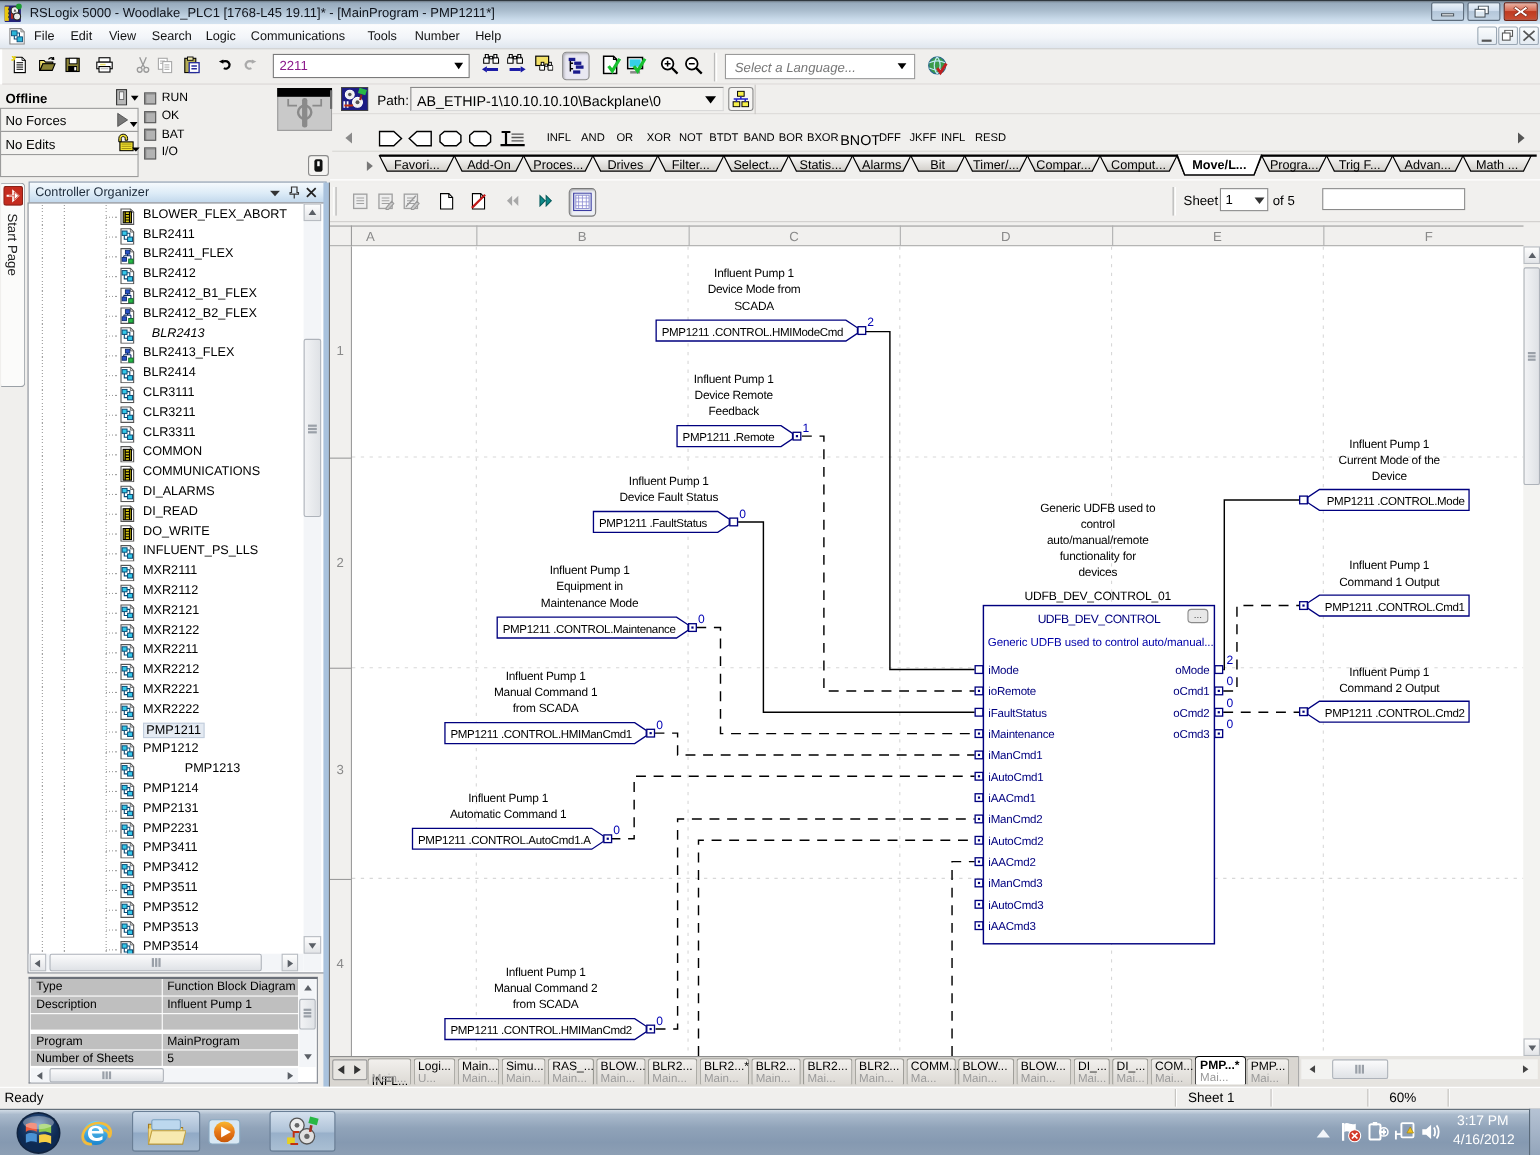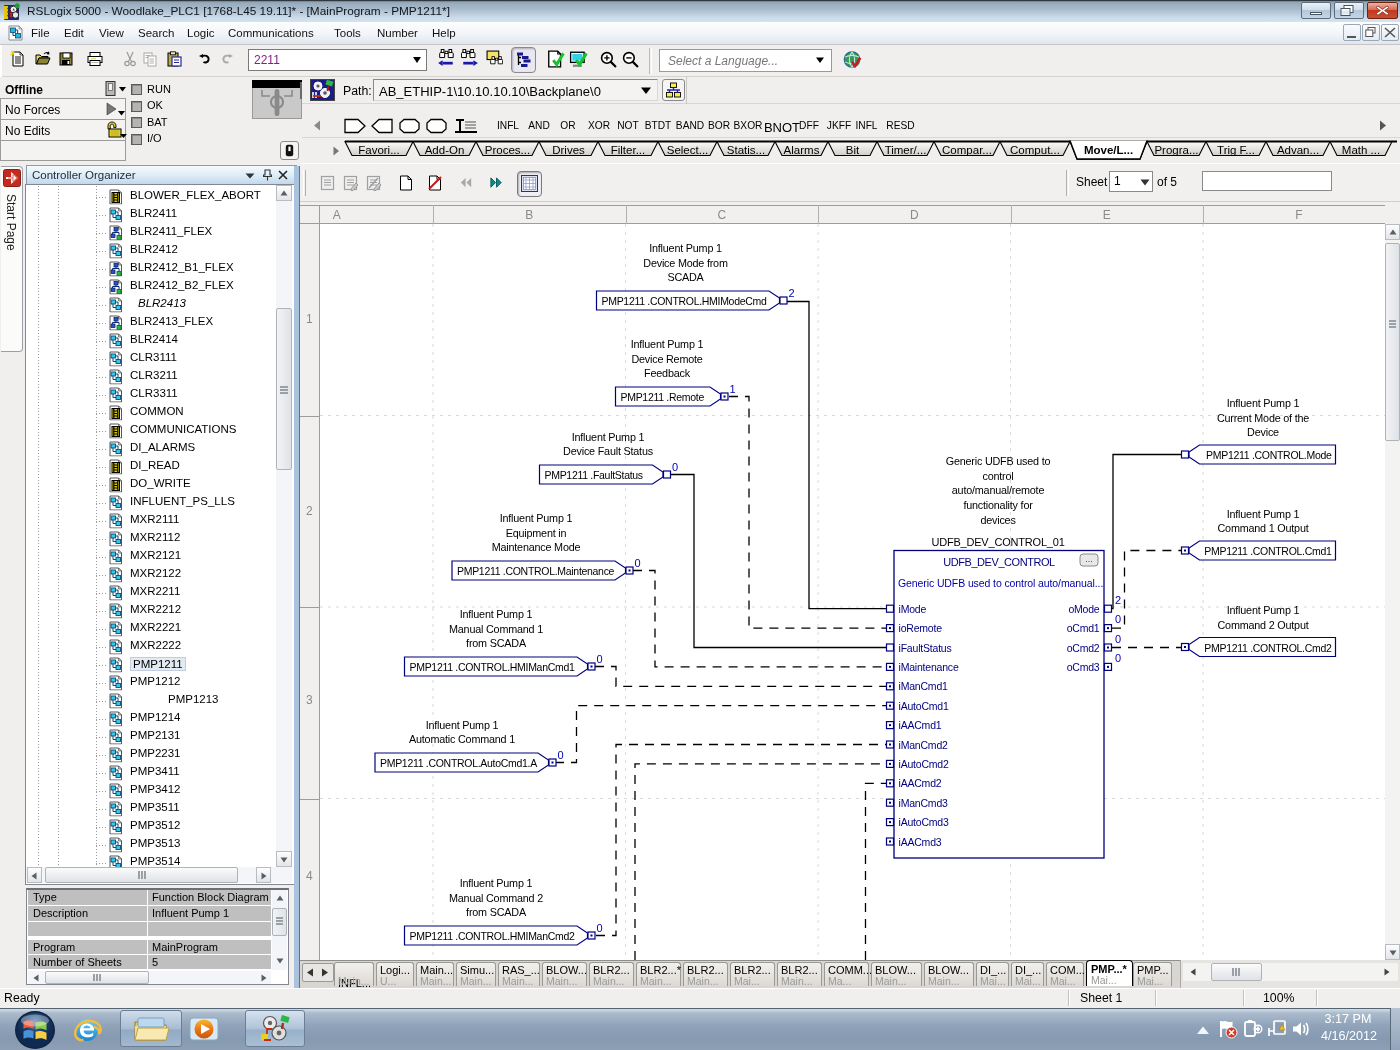--- a/index.html
+++ b/index.html
@@ -1080,21 +1080,21 @@
 <svg class="ab" style="left:1384px;top:968px" width="6" height="8" viewBox="0 0 6 8">
       <path d="M0.5 0.5 L0.5 7.5 L5.5 4 Z" fill="#444"></path>
     </svg>
     <div class="ab" style="left:0;top:988px;width:1400px;height:20px;background:#f0efed;border-top:1px solid #fff"></div>
     <div class="tx" style="left:4px;top:991px;font-size:12.3px;color:#000">Ready</div>
     <div class="ab" style="left:1068px;top:990px;width:1px;height:16px;background:#c2c0bd;box-shadow:1px 0 0 #fff"></div>
     <div class="ab" style="left:1155px;top:990px;width:1px;height:16px;background:#c2c0bd;box-shadow:1px 0 0 #fff"></div>
     <div class="ab" style="left:1243px;top:990px;width:1px;height:16px;background:#c2c0bd;box-shadow:1px 0 0 #fff"></div>
     <div class="ab" style="left:1316px;top:990px;width:1px;height:16px;background:#c2c0bd;box-shadow:1px 0 0 #fff"></div>
     <div class="tx" style="left:1080px;top:991px;font-size:12.3px;color:#000">Sheet 1</div>
-    <div class="tx" style="left:1263px;top:991px;font-size:12.3px;color:#000">100%</div>
+    <div class="tx" style="left:1263px;top:991px;font-size:12.3px;color:#000">60%</div>
     <div class="ab" style="left:0;top:1008px;width:1400px;height:42px;background:linear-gradient(180deg,#d2dce6 0%,#abbbcd 10%,#90a3b9 40%,#8599b1 72%,#8d9fb4 100%);border-top:1px solid #55626f"></div>
     <svg class="ab" style="left:12px;top:1010px" width="46" height="40" viewBox="0 0 46 40">
 <ellipse cx="23" cy="20" rx="20" ry="19" fill="#10233f"></ellipse>
 <ellipse cx="23" cy="20" rx="18.5" ry="17.5" fill="url(#orb)"></ellipse>
 <defs>
         <radialGradient id="orb" cx="0.5" cy="0.3">
           <stop offset="0" stop-color="#5585bd"></stop>
           <stop offset="0.55" stop-color="#1d3e6c"></stop>
           <stop offset="1" stop-color="#0e2a52"></stop>
         </radialGradient>

